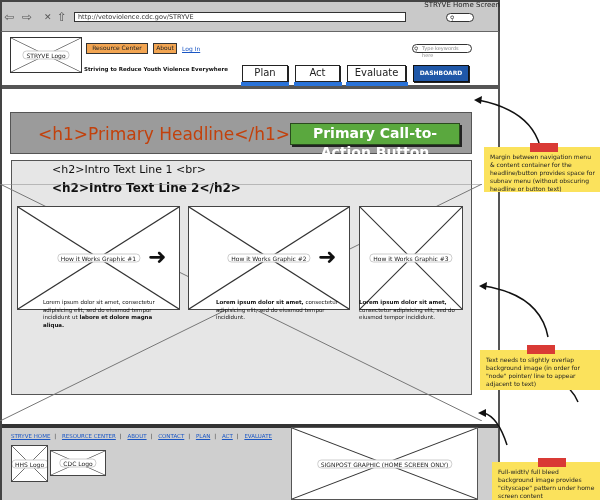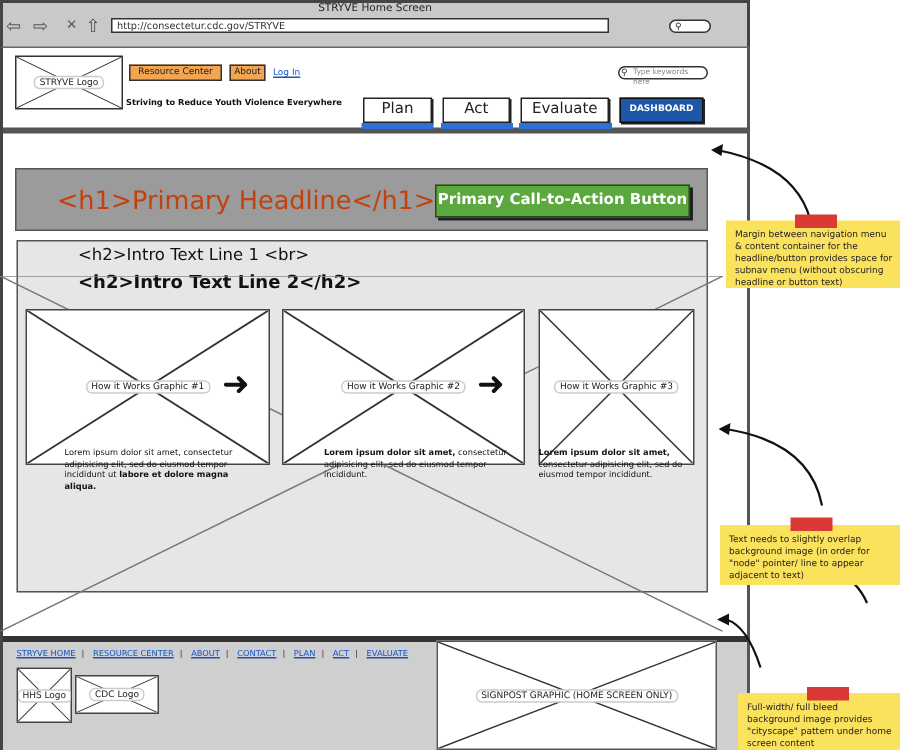--- a/index.html
+++ b/index.html
@@ -1,41 +1,41 @@
 <!DOCTYPE html>
 <html><head>
 <meta charset="utf-8">
 <style>
   * { box-sizing: border-box; margin: 0; padding: 0; }
   body { width: 600px; height: 500px; background: #ffffff; position: relative; overflow: hidden; font-family: "DejaVu Sans", sans-serif; color: #222; }
   .abs { position: absolute; }
   
   .chrome { left: 0; top: 0; width: 500px; height: 32px; background: #c9c9c9; border: 2px solid #444; border-bottom: 1px solid #666; }
-  .win-title { left: 0; top: 1px; width: 500px; text-align: center; font-size: 7px; color: #222; }
+  .win-title { left: 0; top: 1px; width: 500px; text-align: right; font-size: 7px; color: #222; }
   .nav-ico { top: 11px; font-size: 12px; color: #555; line-height: 12px; }
   .url { left: 74px; top: 12px; width: 332px; height: 10px; background: #fff; border: 1.5px solid #333; font-size: 6.5px; line-height: 8px; padding-left: 3px; color: #333; }
   .srch { left: 446px; top: 13px; width: 28px; height: 9px; background: #fff; border: 1px solid #333; border-radius: 6px; font-size: 6px; line-height: 7px; padding-left: 3px; }
   .page { left: 0; top: 32px; width: 500px; height: 468px; border-left: 2px solid #444; border-right: 2px solid #555; background: #fff; }
   
   .logo { left: 10px; top: 37px; width: 72px; height: 36px; border: 1.5px solid #333; background: #fff; overflow: hidden; }
   .ph-label { position: absolute; left: 50%; top: 50%; transform: translate(-50%,-50%); background: #fff; border: 1px solid #ccc; border-radius: 4px; padding: 0 3px; font-size: 6px; white-space: nowrap; color: #222; }
   svg.x { position: absolute; left: 0; top: 0; width: 100%; height: 100%; }
   .orange-btn { top: 43px; height: 11px; background: #f2a552; border: 1.5px solid #333; font-size: 6px; line-height: 8px; text-align: center; color: #222; }
   .login { left: 182px; top: 45px; font-size: 6px; color: #1a56c4; text-decoration: underline; }
   .tagline { left: 84px; top: 66px; font-size: 5.5px; font-weight: bold; color: #111; }
   .kw-search { left: 412px; top: 44px; width: 60px; height: 9px; border: 1px solid #333; border-radius: 6px; font-size: 5px; line-height: 7px; padding-left: 9px; color: #888; background: #fff; }
   .kw-search .mg { position: absolute; left: 1px; top: 0; font-size: 6px; color: #333; }
   .tab { top: 65px; height: 17px; border: 1.5px solid #222; background: #fff; font-size: 10px; line-height: 14px; text-align: center; box-shadow: 1px 1px 0 #222; }
   .tab-under { top: 82px; height: 4px; background: #2a73d9; }
   .dash { left: 413px; top: 65px; width: 56px; height: 17px; background: #1f57a8; border: 1.5px solid #111; color: #fff; font-size: 6px; line-height: 14px; text-align: center; font-weight: bold; box-shadow: 1px 1px 0 #222; }
   .navbar-line { left: 2px; top: 85px; width: 496px; height: 4px; background: #555; }
   
   .hero { left: 10px; top: 112px; width: 462px; height: 42px; background: #9b9b9b; border: 1.5px solid #555; }
   .h1 { left: 38px; top: 124px; font-size: 17px; color: #c2410c; }
-  .cta { left: 290px; top: 123px; width: 170px; height: 22px; background: #5aa83e; border: 1.5px solid #2a4a1e; color: #fff; font-size: 10px; font-weight: bold; text-align: center; line-height: 19px; box-shadow: 2px 2px 0 #222; }
+  .cta { left: 290px; top: 123px; width: 170px; height: 22px; background: #5aa83e; border: 1.5px solid #2a4a1e; color: #fff; font-size: 14px; font-weight: bold; text-align: center; line-height: 19px; box-shadow: 2px 2px 0 #222; }
   .intro { left: 11px; top: 160px; width: 461px; height: 235px; background: #e6e6e6; border: 1.5px solid #555; }
   .h2a { left: 52px; top: 163px; font-size: 11px; color: #111; }
   .h2b { left: 52px; top: 181px; font-size: 12px; font-weight: bold; color: #111; }
   .bg-frame { left: 0; top: 184px; width: 482px; height: 237px; }
   .hiw { background: #fff; border: 1.5px solid #444; overflow: hidden; }
   .arrow { font-size: 22px; font-weight: bold; color: #111; line-height: 22px; }
   .lorem { font-size: 5.5px; line-height: 7.5px; color: #111; }
   .lorem b { font-weight: bold; }
   
   .footer { left: 2px; top: 424px; width: 496px; height: 76px; background: #cfcfcf; border-top: 4px solid #333; }
@@ -49,21 +49,21 @@
 </style>
 </head>
 <body>
 
 <div class="abs chrome"></div>
 <div class="abs win-title">STRYVE Home Screen</div>
 <span class="abs nav-ico" style="left:4px;">⇦</span>
 <span class="abs nav-ico" style="left:22px;">⇨</span>
 <span class="abs nav-ico" style="left:44px;font-size:9px;">✕</span>
 <span class="abs nav-ico" style="left:57px;">⇧</span>
-<div class="abs url">http://consectetur.cdc.gov/STRYVE</div>
+<div class="abs url">http://vetoviolence.cdc.gov/STRYVE</div>
 <div class="abs srch"><span>⚲</span></div>
 
 <div class="abs page"></div>
 
 <div class="abs logo">
   <svg class="x" viewBox="0 0 100 100" preserveAspectRatio="none">
       <line x1="0" y1="0" x2="100" y2="100" stroke="#333" stroke-width="1.5"></line>
       <line x1="100" y1="0" x2="0" y2="100" stroke="#333" stroke-width="1.5"></line>
     </svg>
   <span class="ph-label">STRYVE Logo</span>

